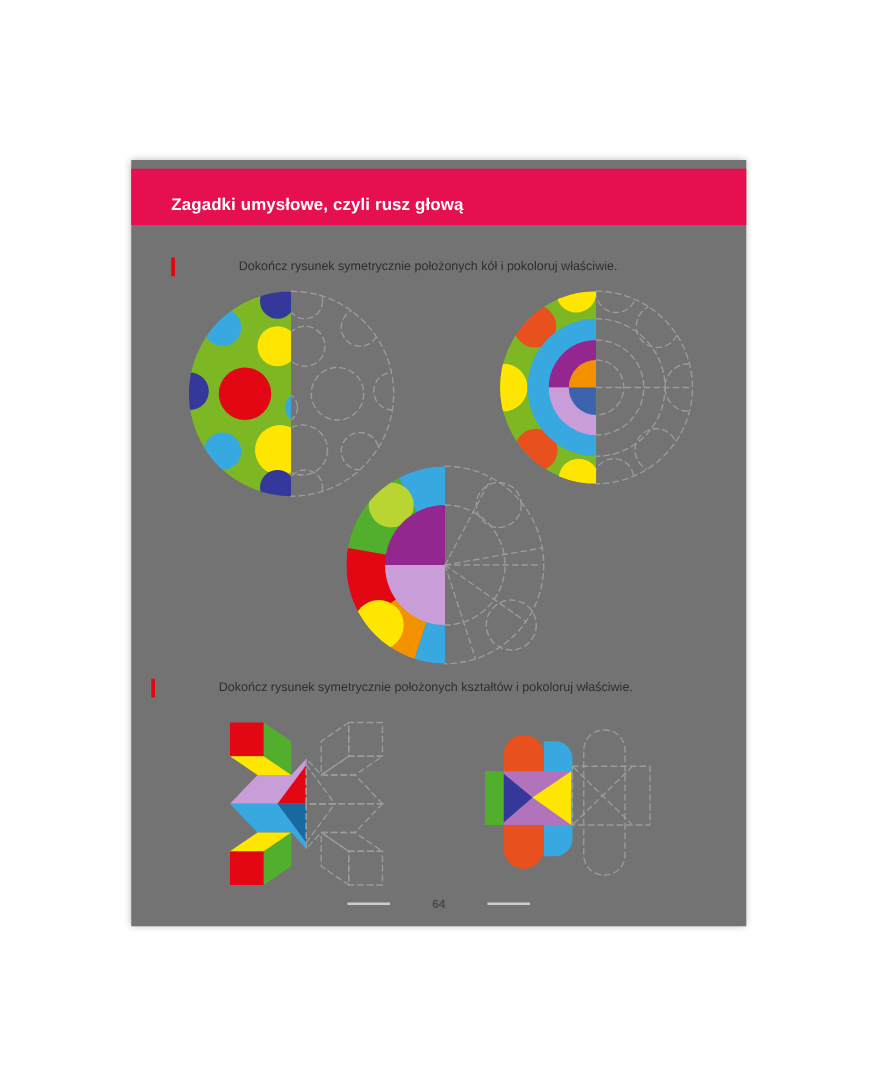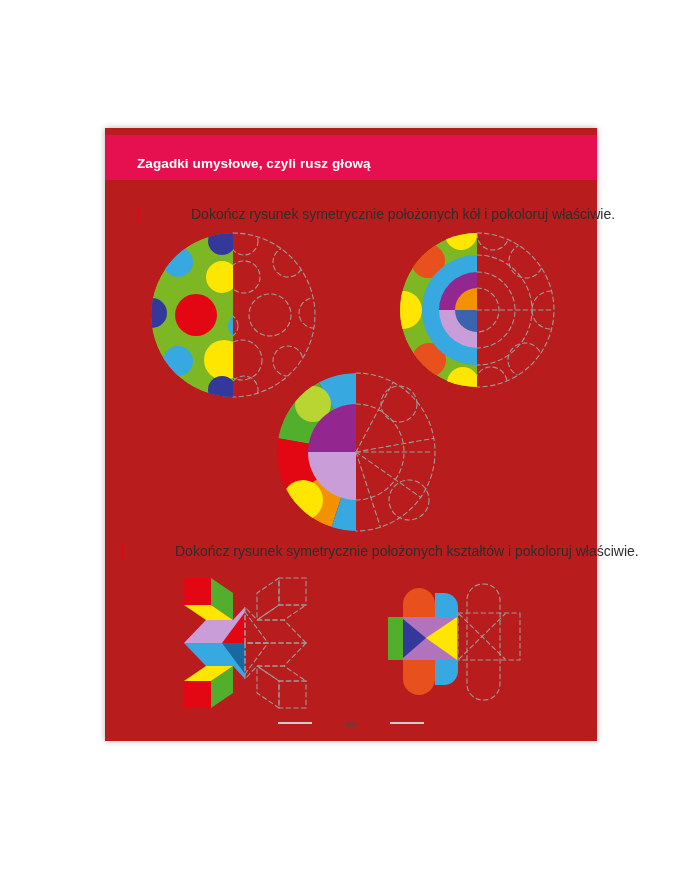--- a/index.html
+++ b/index.html
@@ -2,31 +2,31 @@
 <html style="--header_bg: #e60f4f; --accent_red: #e30613; --dash: #9b9b9b; --footer_line: #cccccc; --green: #7db724; --green2: #52ae2d; --cyan: #37a8e0; --navy: #34389a; --yellow: #ffe600; --red: #e30613; --orange_red: #e8501d; --orange: #f39200; --purple: #93278f; --lavender: #c99ed8; --orchid: #b273bd; --steel: #3c63ad; --teal: #19689f; --lime: #b9d532;"><head>
 <meta charset="utf-8">
 <style>
   html,body{margin:0;padding:0;}
   body{
     width:700px;height:869px;position:relative;background:#ffffff;
     font-family:"Liberation Sans",sans-serif;overflow:hidden;
   }
   .page{
     position:absolute;left:105px;top:128px;width:492px;height:613px;
-    background:#b91c1c;box-shadow:0 0 6px rgba(0,0,0,.30);
+    background:#737373;box-shadow:0 0 6px rgba(0,0,0,.30);
   }
   .header-bar{
     position:absolute;left:0;top:7px;width:100%;height:45px;
     background:var(--header_bg);display:flex;align-items:flex-end;
     padding:0 0 9px 32px;box-sizing:border-box;
   }
   .header-bar .title{color:#ffffff;font-weight:bold;font-size:13.5px;letter-spacing:.1px;}
   .instr{position:absolute;display:flex;align-items:center;gap:8px;}
   .instr .mark{width:3px;height:15px;background:var(--accent_red);flex:0 0 auto;}
-  .instr .txt{font-size:14px;color:#2e2e2e;white-space:nowrap;padding-left:43px;}
+  .instr .txt{font-size:10px;color:#2e2e2e;white-space:nowrap;padding-left:43px;}
   #instr1{left:137px;top:206px;}
   #instr2{left:121px;top:543px;}
   .footer{
     position:absolute;left:105px;top:716px;width:492px;height:14px;
     display:flex;align-items:center;justify-content:center;gap:34px;
   }
   .footer .rule{width:34px;height:1.5px;background:var(--footer_line);}
   .footer .num{font-size:9.5px;color:#4a4a4a;font-weight:bold;}
   svg.art{position:absolute;left:0;top:0;}
   .d{fill:none;stroke:var(--dash);stroke-width:1.1;stroke-dasharray:4.5 3.2;stroke-linecap:round;}

